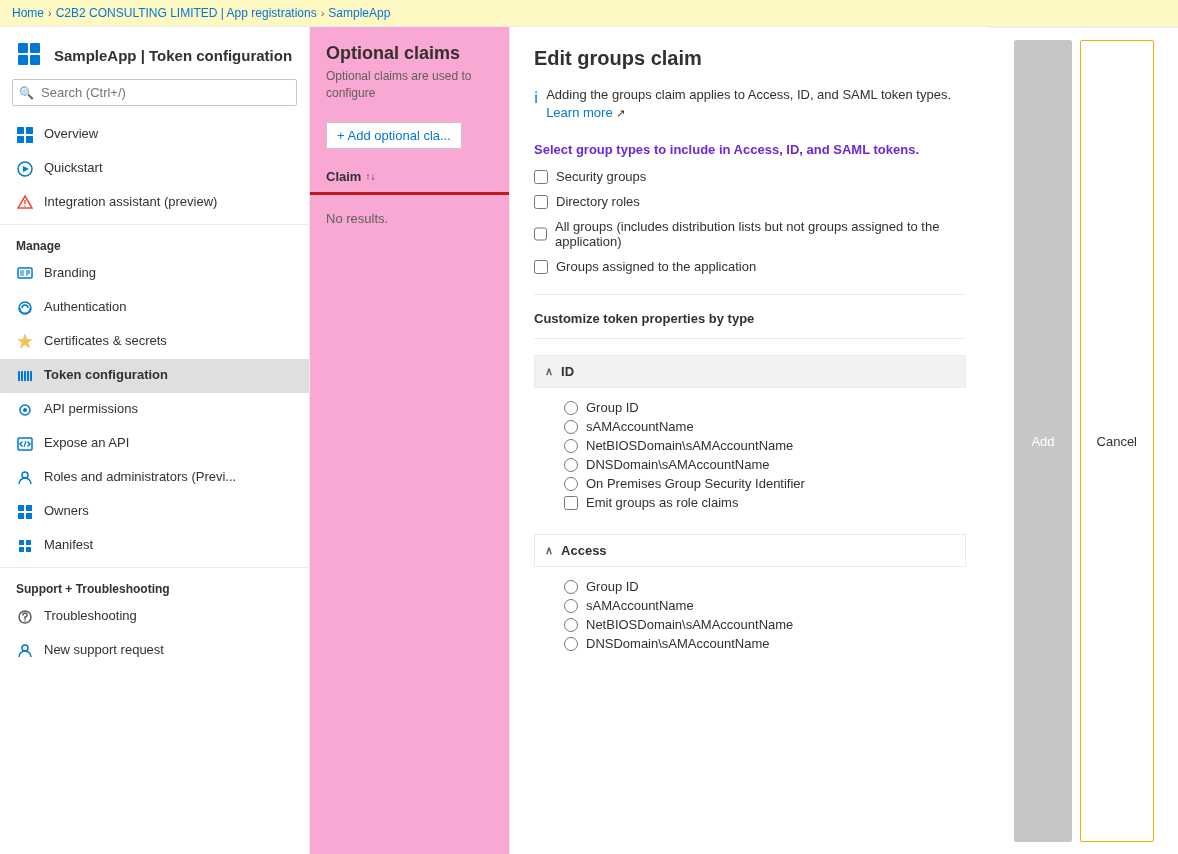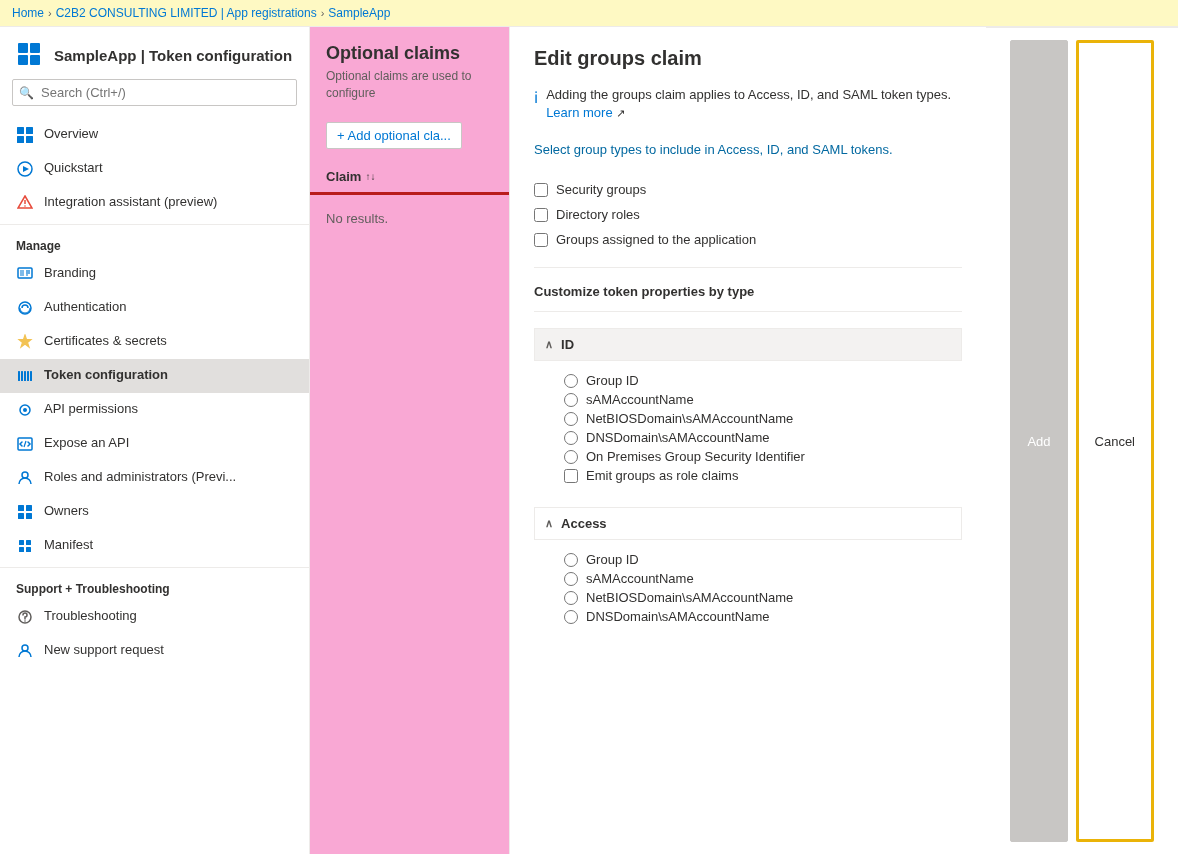--- a/index.html
+++ b/index.html
@@ -39,39 +39,39 @@
     .claim-header { padding: 8px 16px; font-size: 13px; font-weight: 600; color: #323130; border-bottom: 3px solid #b91c1c; display: flex; align-items: center; gap: 4px; }
     .no-results { padding: 16px; font-size: 13px; color: #605e5c; }
 
     
     .right-panel { flex: 1; overflow-y: auto; background: #fff; display: flex; flex-direction: row; }
     .right-panel-content { padding: 20px 24px; flex: 1; overflow-y: auto; }
     .panel-title { font-size: 20px; font-weight: 600; color: #323130; margin-bottom: 16px; }
     .info-banner { display: flex; align-items: flex-start; gap: 8px; margin-bottom: 20px; font-size: 13px; color: #323130; line-height: 1.4; }
     .info-icon { color: #0078d4; font-size: 16px; flex-shrink: 0; margin-top: 1px; }
     .info-link { color: #0078d4; text-decoration: none; cursor: pointer; }
-    .section-title { font-size: 13px; font-weight: 400; color: #0369a1; margin-bottom: 25px; }
+    .section-title { font-size: 13px; font-weight: 700; color: #6d28d9; margin-bottom: 12px; }
     .checkbox-group { display: flex; flex-direction: column; gap: 10px; margin-bottom: 20px; }
     .checkbox-item { display: flex; align-items: center; gap: 8px; font-size: 13px; }
     .checkbox-item input[type="checkbox"] { width: 14px; height: 14px; cursor: pointer; }
     .divider { border: none; border-top: 1px solid #edebe9; margin: 16px 0; }
     .section-title-bold { font-size: 13px; font-weight: 700; color: #323130; margin-bottom: 12px; }
     .subsection { margin-bottom: 8px; }
     .collapse-header { display: flex; align-items: center; gap: 8px; font-size: 13px; font-weight: 600; padding: 8px 10px; background: #f3f2f1; border: 1px solid #edebe9; cursor: pointer; }
     .chevron { font-size: 11px; color: #605e5c; }
     .radio-group { display: flex; flex-direction: column; gap: 4px; padding: 12px 20px 16px 30px; }
     .radio-item { display: flex; align-items: center; gap: 8px; font-size: 13px; }
     .radio-item input[type="radio"] { width: 14px; height: 14px; cursor: pointer; }
     .checkbox-indent { display: flex; align-items: center; gap: 8px; font-size: 13px; padding-left: 0; }
     .checkbox-indent input[type="checkbox"] { width: 14px; height: 14px; cursor: pointer; }
 
     
     .panel-footer { padding: 12px 24px; border-top: 1px solid #edebe9; display: flex; gap: 8px; background: #fff; flex-shrink: 0; }
     .btn-primary { padding: 6px 16px; background: #c8c6c4; border: 1px solid #c8c6c4; color: #fff; font-size: 13px; cursor: not-allowed; border-radius: 2px; }
-    .btn-secondary { padding: 6px 16px; background: #fff; border: 3px solid #eab308; color: #323130; font-size: 13px; cursor: pointer; border-radius: 2px; }
+    .btn-secondary { padding: 6px 16px; background: #fff; border: 1px solid #eab308; color: #323130; font-size: 13px; cursor: pointer; border-radius: 2px; }
     .icon-overview { color: #0078d4; }
   </style>
 </head>
 <body>
 
 <div class="breadcrumb">
   <a>Home</a>
   <span class="sep">›</span>
   <a>C2B2 CONSULTING LIMITED | App registrations</a>
   <span class="sep">›</span>
@@ -280,20 +280,24 @@
         <label class="checkbox-item">
           <input type="checkbox" style="">
           <span>Security groups</span>
         </label>
         <label class="checkbox-item">
           <input type="checkbox" style="">
           <span>Directory roles</span>
         </label>
         <label class="checkbox-item">
           <input type="checkbox" style="">
+          <span>All groups (includes distribution lists but not groups assigned to the application)</span>
+        </label>
+        <label class="checkbox-item">
+          <input type="checkbox" style="">
           <span>Groups assigned to the application</span>
         </label>
       </div>
 
       <hr class="divider">
 
       <div class="section-title-bold">Customize token properties by type</div>
       <hr class="divider" style="margin-top:0;">
 
       <div class="subsection">

